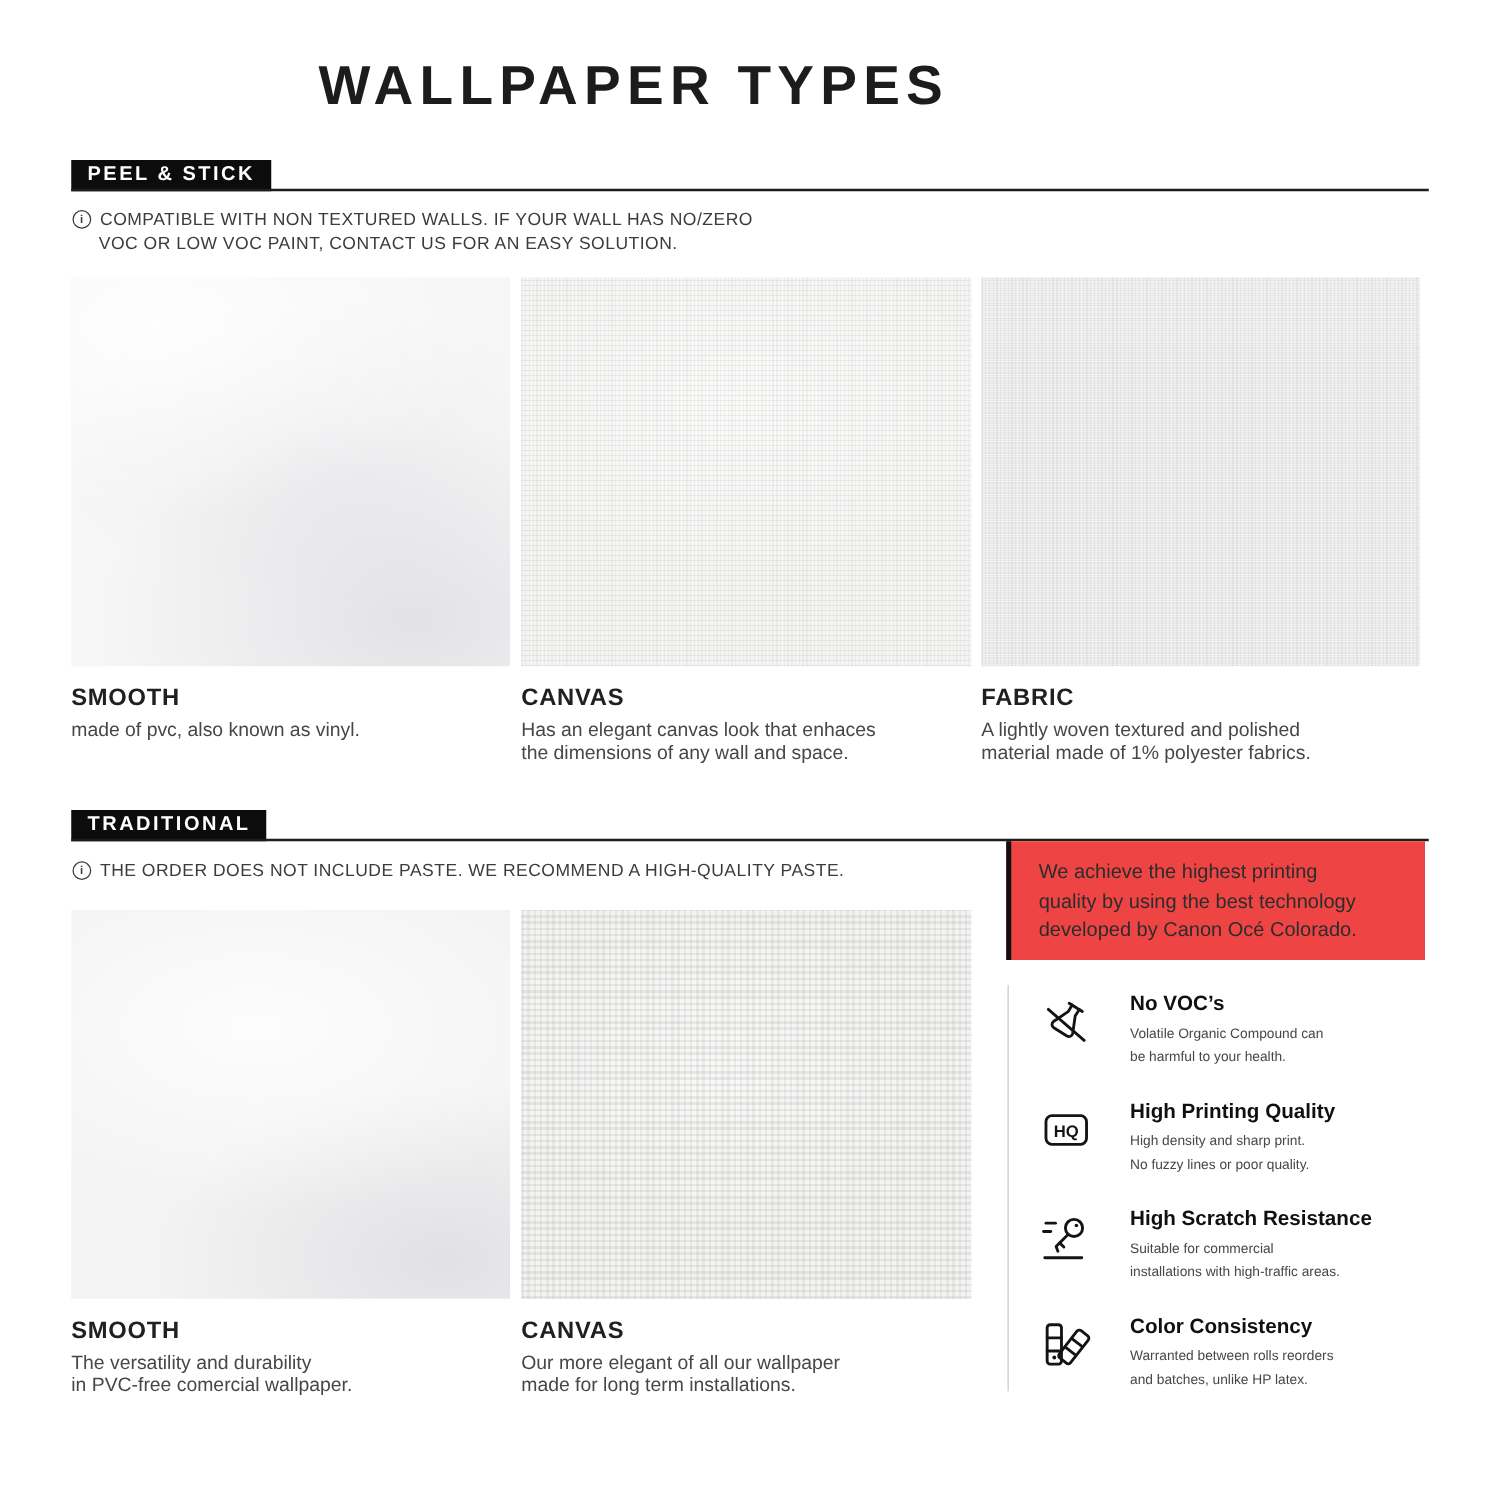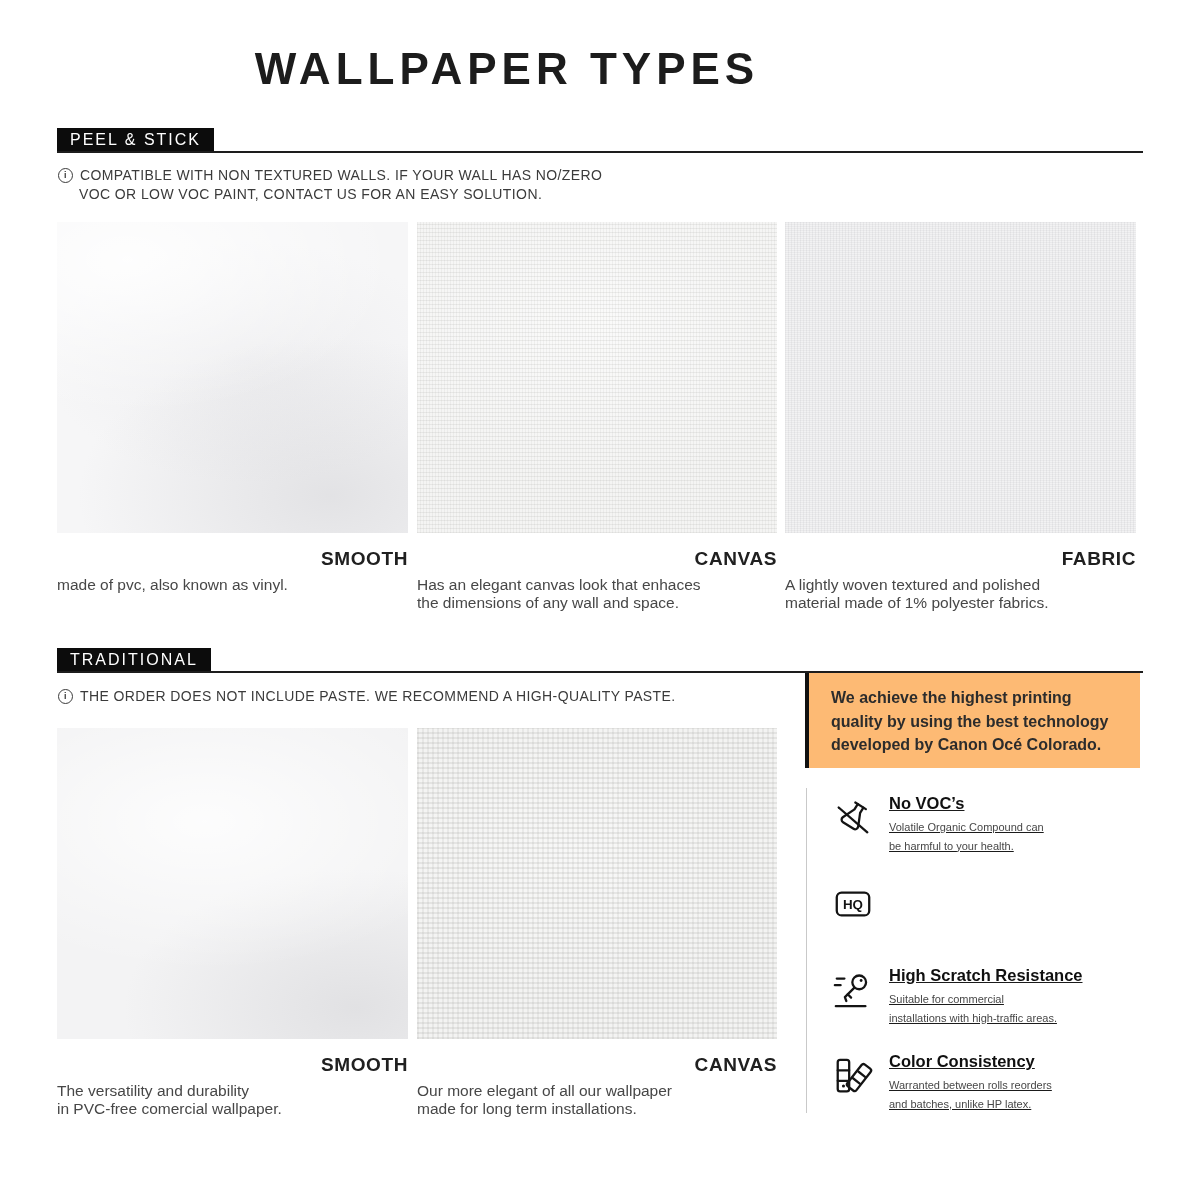--- a/index.html
+++ b/index.html
@@ -11,21 +11,21 @@
   
   .main-title {
     position:absolute; top:44px; left:0; width:1014px;
     text-align:center; font-size:44px; font-weight:700;
     letter-spacing:5px; color:#1c1c1c; white-space:nowrap;
   }
 
   
   .badge {
     position:absolute; left:57px; background:#0c0c0c; color:#ffffff;
-    font-size:16px; font-weight:400; letter-spacing:2px;
+    font-size:16px; font-weight:700; letter-spacing:2px;
     padding:3px 13px 4px 13px; line-height:18px; white-space:nowrap;
   }
   .badge-peel { top:128px; }
   .badge-trad { top:648px; }
   .section-rule { position:absolute; left:57px; width:1086px; height:2px; background:#1d1d1d; }
   .rule-peel { top:151px; }
   .rule-trad { top:671px; }
 
   
   .note { position:absolute; left:58px; font-size:14px; letter-spacing:0.4px; color:#3b3b3b; line-height:19px; }
@@ -42,21 +42,21 @@
   
   .card { position:absolute; }
   .card-ps-0 { left:57px;  top:222px; width:351px; }
   .card-ps-1 { left:417px; top:222px; width:360px; }
   .card-ps-2 { left:785px; top:222px; width:351px; }
   .card-tr-0 { left:57px;  top:728px; width:351px; }
   .card-tr-1 { left:417px; top:728px; width:360px; }
   .swatch { width:100%; height:311px; }
   .card h3 {
     margin:15px 0 6px 0; font-size:19px; font-weight:700;
-    letter-spacing:0.6px; color:#202020;text-align:right;
+    letter-spacing:0.6px; color:#202020;
   }
   .card .desc { font-size:15.5px; line-height:18px; color:#474747; }
 
   
   .tex-smooth {
     background:
       radial-gradient(140% 90% at 20% 12%, rgba(255,255,255,0.85) 0%, rgba(255,255,255,0) 55%),
       radial-gradient(120% 85% at 78% 88%, rgba(176,176,182,0.28) 0%, rgba(176,176,182,0) 60%),
       radial-gradient(90% 60% at 55% 45%, rgba(200,200,206,0.18) 0%, rgba(200,200,206,0) 65%),
       #f6f6f7;
@@ -84,36 +84,35 @@
     background:
       repeating-linear-gradient(0deg, rgba(150,150,146,0.17) 0px, rgba(150,150,146,0.17) 2px, rgba(0,0,0,0) 2px, rgba(0,0,0,0) 5px),
       repeating-linear-gradient(90deg, rgba(150,150,146,0.13) 0px, rgba(150,150,146,0.13) 2px, rgba(0,0,0,0) 2px, rgba(0,0,0,0) 5px),
       radial-gradient(90% 70% at 45% 40%, rgba(255,255,255,0.4), rgba(255,255,255,0) 70%),
       #f3f3f2;
   }
 
   
   .quote {
     position:absolute; left:805px; top:673px; width:335px; height:95px;
-    background:#fdba74; border-left:4px solid #101010; box-sizing:border-box;
+    background:#ef4444; border-left:4px solid #101010; box-sizing:border-box;
     padding:13px 10px 0 22px;
-    font-weight:bold;
   }
   .quote .q-line { font-size:16px; line-height:23.5px; color:#2c2c2c; }
 
   
   .features-rail { position:absolute; left:806px; top:788px; width:1px; height:325px; background:#c9c9c9; }
   .feature { position:absolute; left:832px; width:310px; }
   .feature-0 { top:794px; }
   .feature-1 { top:880px; }
   .feature-2 { top:966px; }
   .feature-3 { top:1052px; }
   .f-icon { position:absolute; left:0; top:3px; width:42px; height:42px; }
   .f-icon svg { width:42px; height:42px; stroke:#141414; fill:none; stroke-width:2.4; stroke-linecap:round; stroke-linejoin:round; }
-  .f-text { margin-left:57px;text-decoration:underline; }
+  .f-text { margin-left:72px; }
   .f-title { font-size:16.5px; font-weight:700; color:#101010; margin:0 0 5px 0; }
   .f-desc { font-size:11px; line-height:18.5px; color:#474747; }
 </style>
 </head>
 <body>
 
 <div class="page">
 
   <div class="main-title">WALLPAPER TYPES</div>
 
@@ -209,20 +208,27 @@
     </div>
   </div>
 
   <div class="feature feature-1">
     <span class="f-icon">
       <svg viewBox="0 0 44 44">
         <rect x="5" y="10" width="34" height="24" rx="5"></rect>
         <text x="22" y="27.5" text-anchor="middle" font-size="14" font-weight="bold" fill="#141414" stroke="none" font-family="Liberation Sans, sans-serif">HQ</text>
       </svg>
     </span>
+    <div class="f-text">
+      <div class="f-title">High Printing Quality</div>
+      <div class="f-desc">
+        <div>High density and sharp print.</div>
+        <div>No fuzzy lines or poor quality.</div>
+      </div>
+    </div>
   </div>
 
   <div class="feature feature-3">
     <span class="f-icon">
       <svg viewBox="0 0 44 44">
         <rect x="6" y="5" width="12" height="33" rx="2.5"></rect>
         <line x1="6" y1="16" x2="18" y2="16"></line>
         <line x1="6" y1="27" x2="18" y2="27"></line>
         <circle cx="12" cy="32.5" r="1.6" fill="#141414" stroke="none"></circle>
         <g transform="rotate(38 28 24)">

